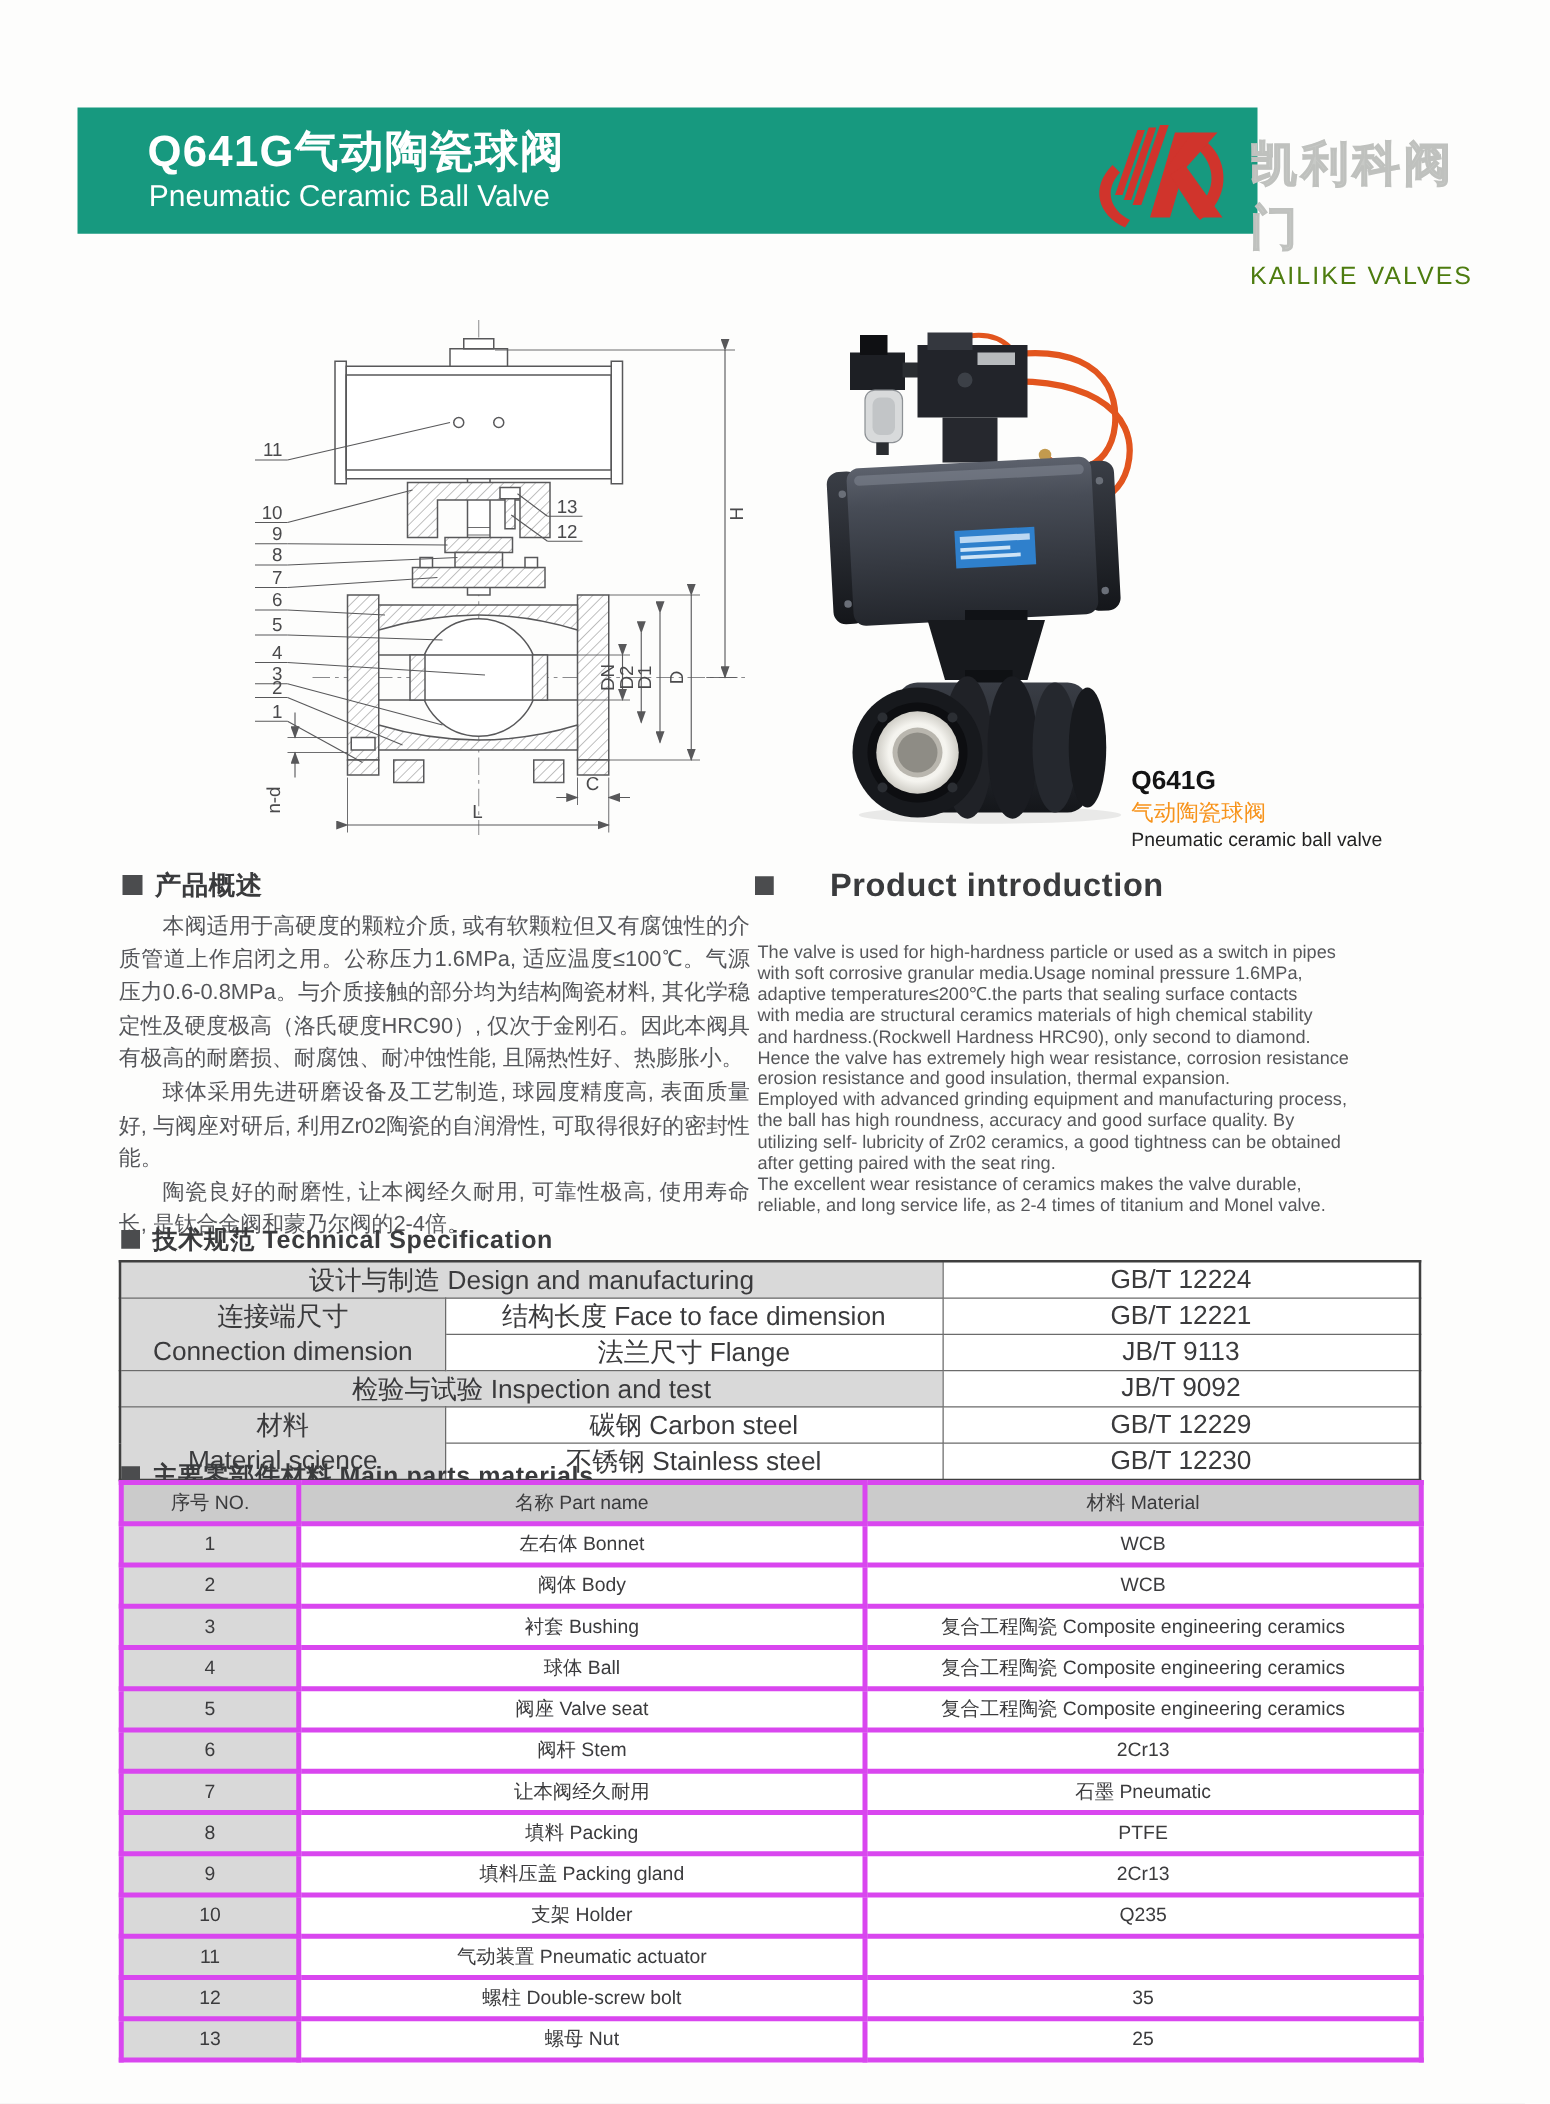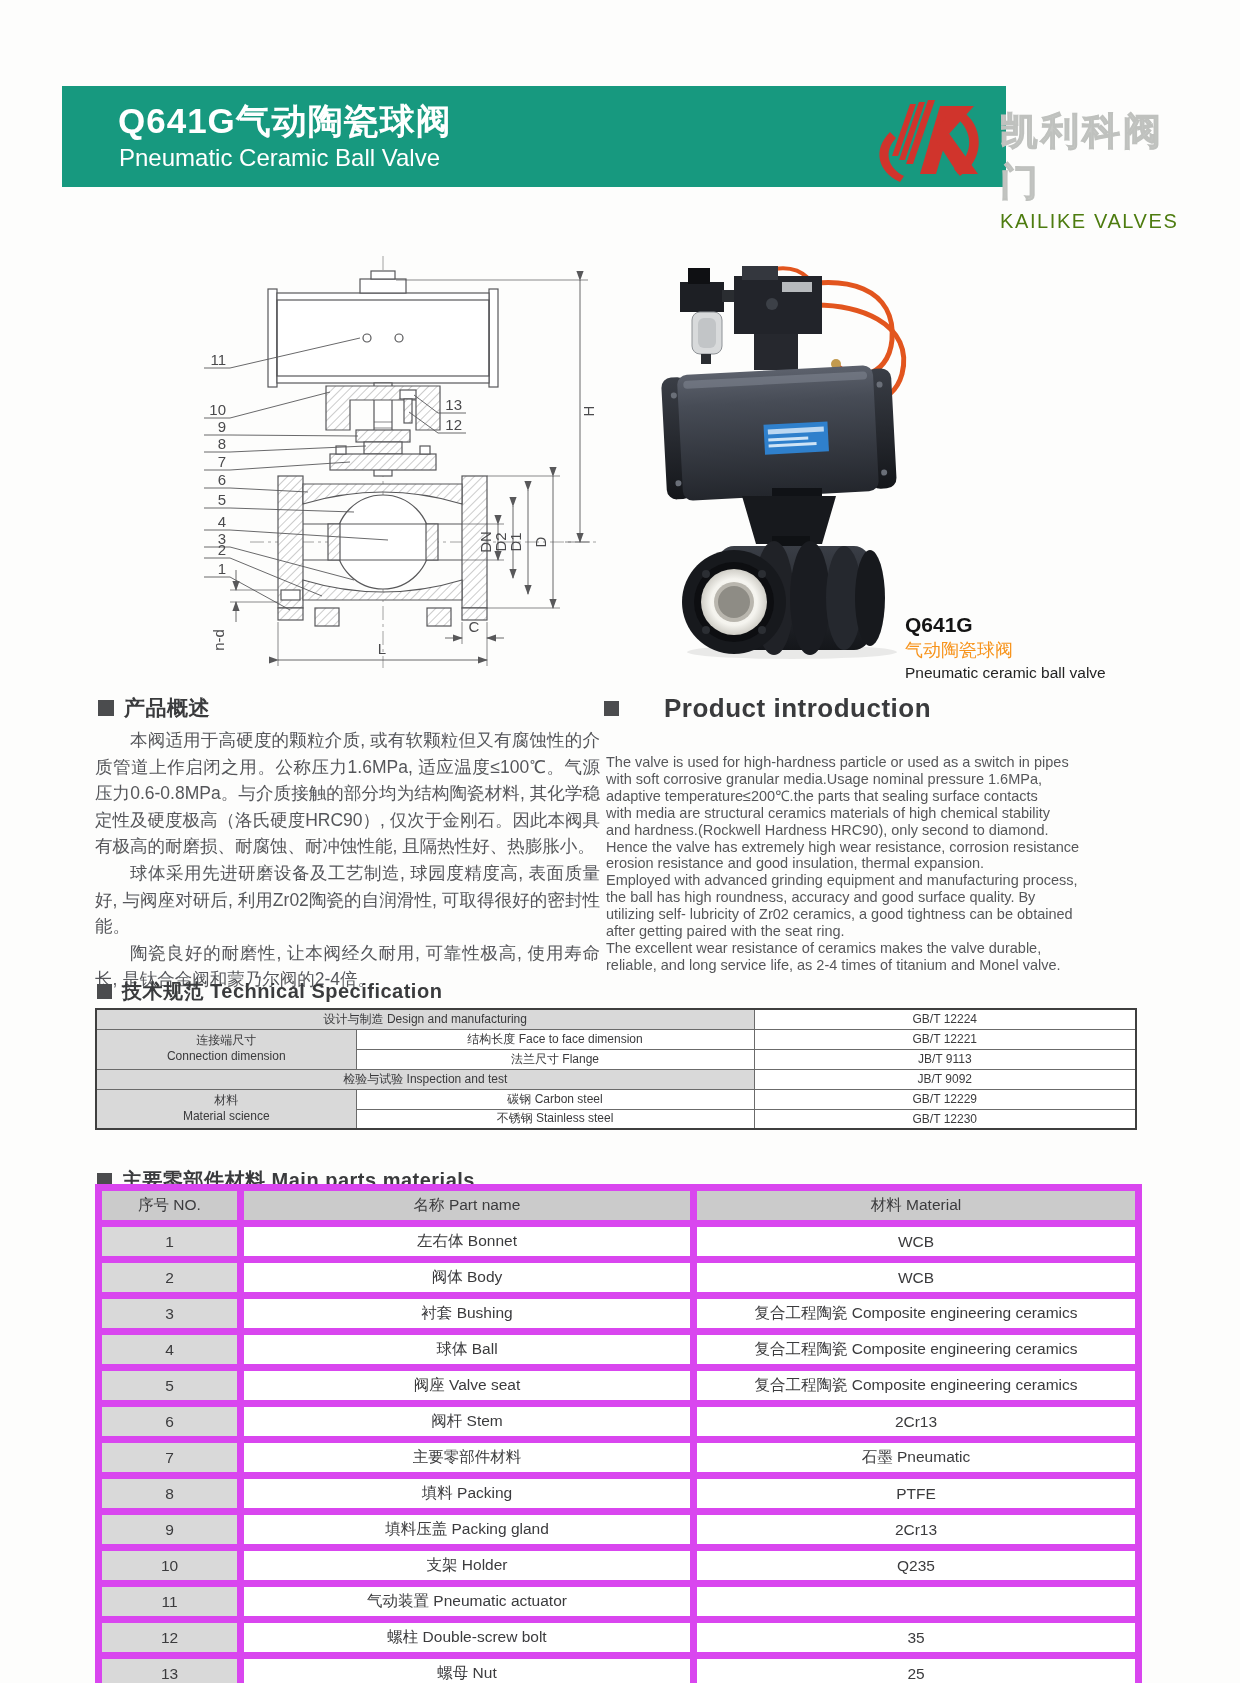--- a/index.html
+++ b/index.html
@@ -29,23 +29,23 @@
   .sq { width:16px; height:16px; background:#4b4c4e; flex:none; }
   .sec-head .t { font-size:21px; font-weight:bold; letter-spacing:0.5px; }
 
   .overview-body { position:absolute; left:95px; top:727px; width:505px; font-size:17.5px; line-height:26.6px; color:#55565a; text-align:justify; }
   .overview-body p { text-indent:2em; }
   .intro-body { position:absolute; left:606px; top:730px; width:502px; font-size:14.5px; line-height:16.9px; color:#56575a; white-space:pre-line;margin-top:24px; }
 
   
   table { border-collapse:collapse; table-layout:fixed; position:absolute; background:#fff; }
   .spec-table { left:95px; top:1008px; width:1040px; border:2px solid #3f3f3f; }
-  .spec-table td { border:1px solid #6b6b6b; height:20px; font-size:12px; text-align:center; color:#3a3a3c; padding:0 4px; }
+  .spec-table td { border:1px solid #6b6b6b; height:20px; font-size:21px; text-align:center; color:#3a3a3c; padding:0 4px; }
   .parts-table { left:95px; top:1184px; width:1040px; border:2px solid #3f3f3f; }
-  .parts-table th, .parts-table td { border:7px solid #d946ef; height:22px; font-size:15.5px; font-weight:normal; text-align:center; color:#3b3b3d; padding:4px 4px; }
+  .parts-table th, .parts-table td { border:4px solid #d946ef; height:22px; font-size:15.5px; font-weight:normal; text-align:center; color:#3b3b3d; padding:4px 4px; }
   .gray { background:#d9d9d9; }
   .hgray { background:#cbcbcb; }
   .grp { white-space:pre-line; line-height:1.3; }
 
   svg text { font-family:"Liberation Sans", sans-serif; }
 </style>
 </head>
 <body>
 
 <div class="page">
@@ -429,21 +429,21 @@
           <td>阀座 Valve  seat</td>
           <td>复合工程陶瓷  Composite engineering ceramics</td>
         </tr>
     <tr>
           <td class="gray">6</td>
           <td>阀杆 Stem</td>
           <td>2Cr13</td>
         </tr>
     <tr>
           <td class="gray">7</td>
-          <td>主要零部件材料</td>
+          <td>让本阀经久耐用</td>
           <td>石墨 Pneumatic</td>
         </tr>
     <tr>
           <td class="gray">8</td>
           <td>填料 Packing</td>
           <td>PTFE</td>
         </tr>
     <tr>
           <td class="gray">9</td>
           <td>填料压盖 Packing gland</td>

